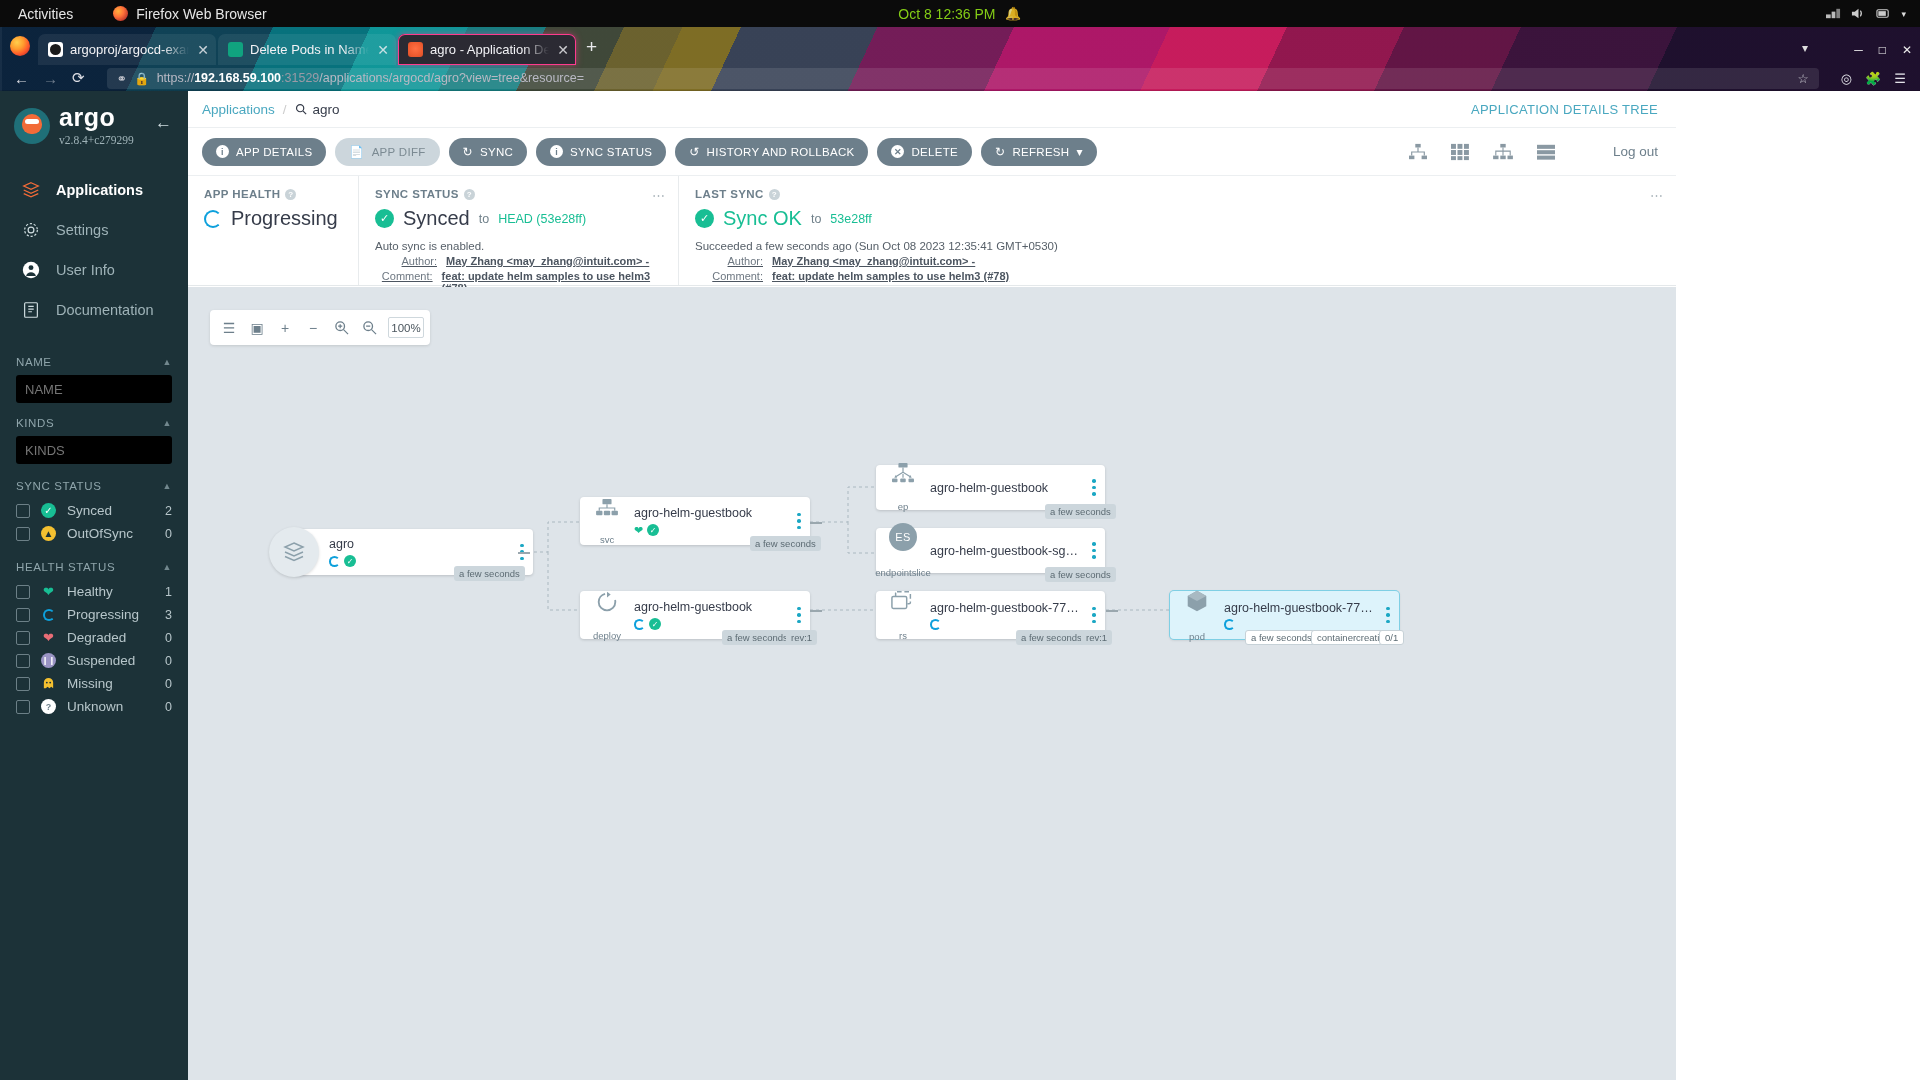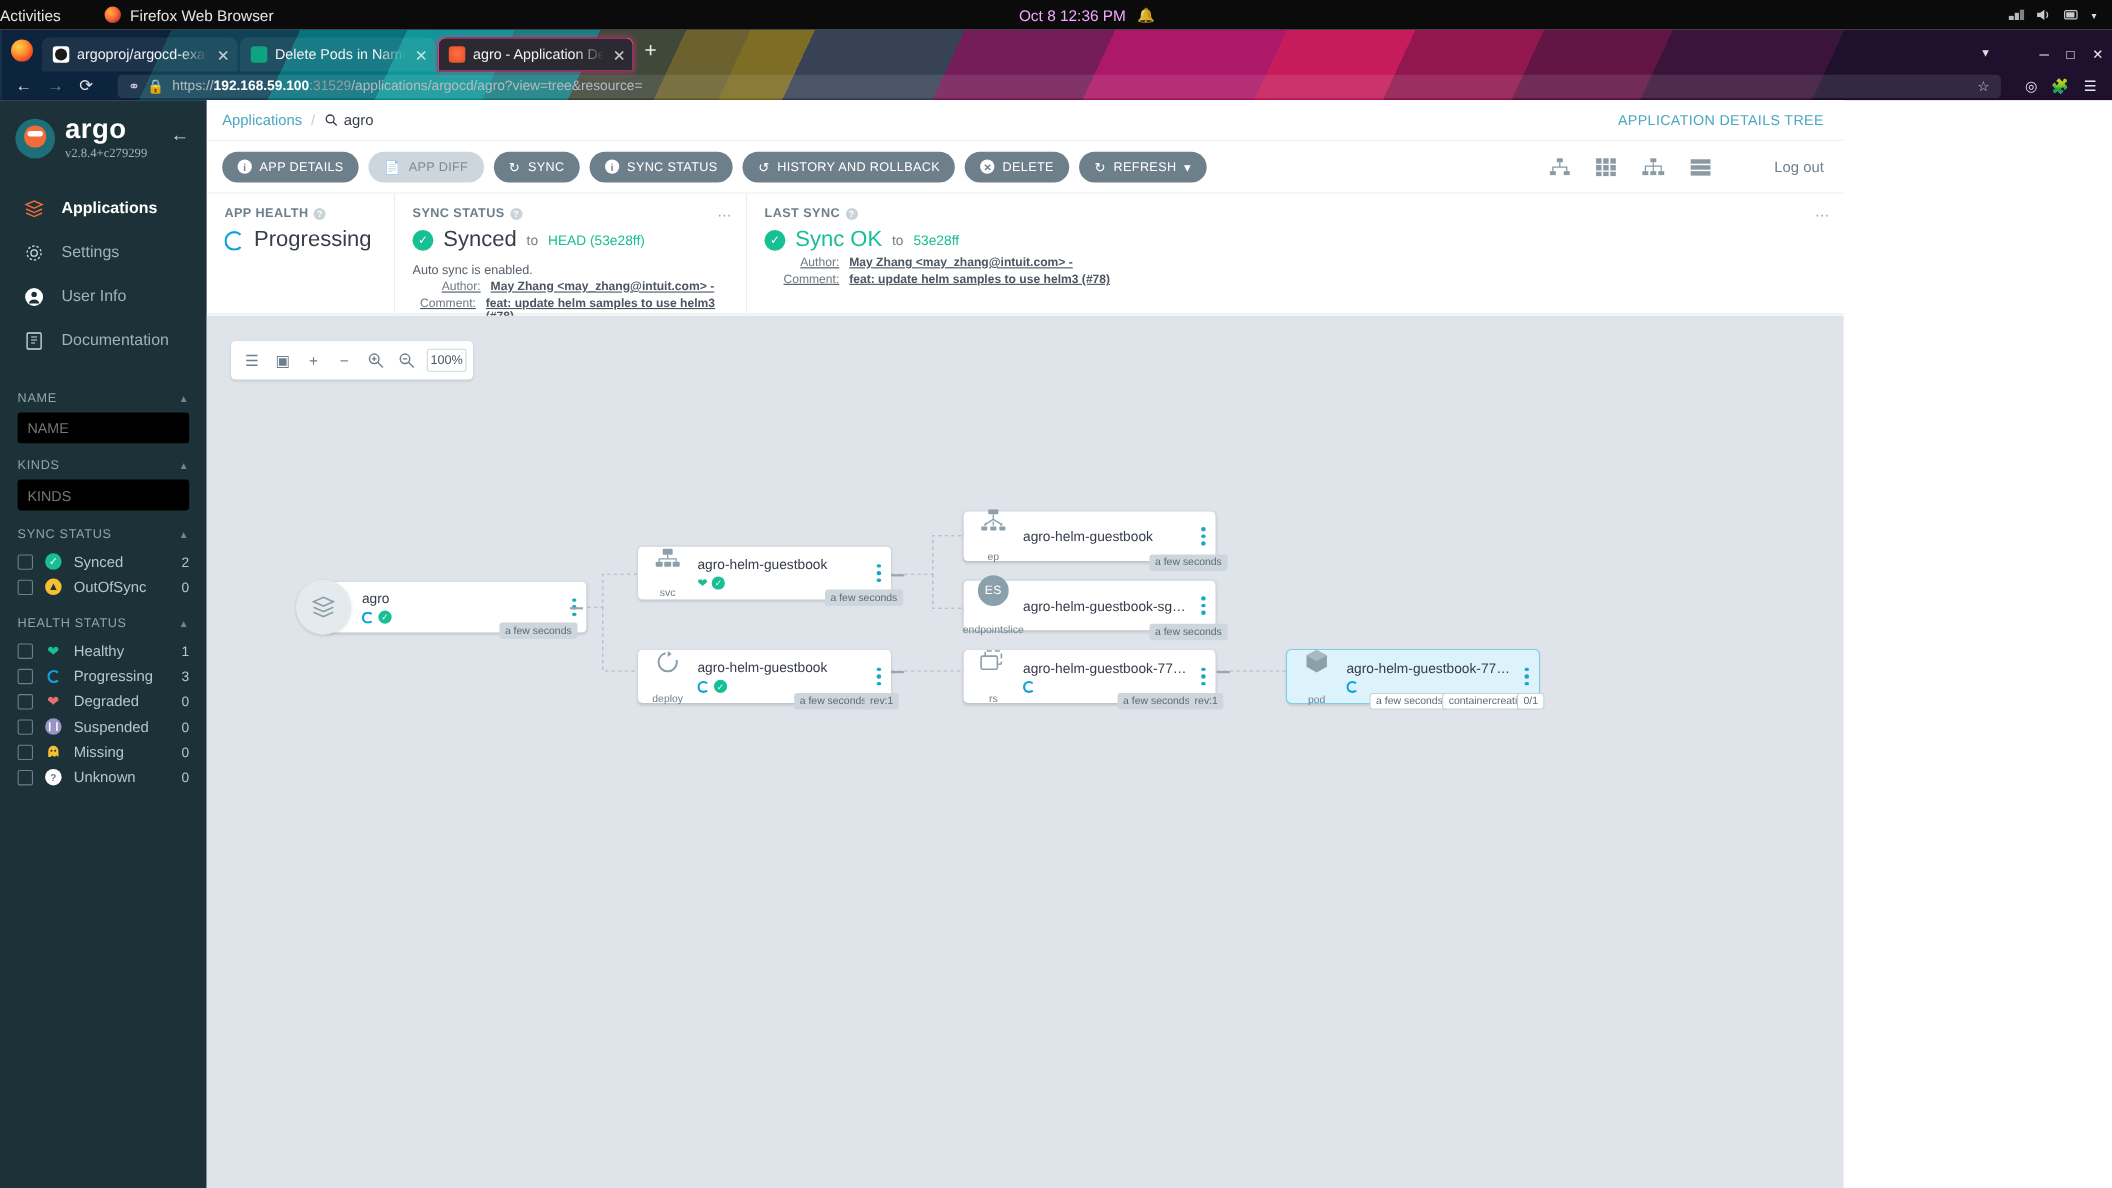--- a/index.html
+++ b/index.html
@@ -2,26 +2,26 @@
 <html><head>
 <meta charset="utf-8">
 <style>
   * { box-sizing: border-box; margin: 0; padding: 0; }
   html, body { width: 1920px; height: 1080px; overflow: hidden; }
   body { font-family: "Liberation Sans", sans-serif; background: #fff; }
 
   
   .gnome-bar { position: absolute; top:0; left:0; width:1920px; height:27px;
     background:#0b0b0b; color:#fff; font-size:14px; display:flex; align-items:center; }
-  .gnome-activities { color:#e6e6e6; }
+  .gnome-activities { margin-left:18px; color:#e6e6e6; }
   .gnome-app { margin-left:40px; display:flex; align-items:center; gap:8px; color:#e6e6e6;}
   .ff-mini { width:15px; height:15px; border-radius:50%;
      background: radial-gradient(circle at 35% 35%, #ffb13d 0%, #ff7139 40%, #c13a2e 75%, #8a2c22 100%); }
   .gnome-center { position:absolute; left:50%; transform:translateX(-50%);
-     display:flex; gap:10px; color:#f0abfc; font-size:14px;margin-left:28px;}
+     display:flex; gap:10px; color:#84cc16; font-size:14px;}
   .bell { font-size:13px; opacity:.85 }
   .gnome-right { position:absolute; right:14px; display:flex; align-items:center; gap:10px; }
   .tray-ic { width:15px; height:13px; opacity:.9; display:block }
 
   
   .ff-chrome { position:absolute; top:27px; left:0; width:1920px; height:64px;
      background:#1b1b2a; overflow:hidden; }
   .ff-wallpaper { position:absolute; inset:0;
      background:
        linear-gradient(115deg, rgba(12,36,60,.96) 0 8%, rgba(16,70,90,.9) 8% 14%, rgba(10,120,130,.92) 14% 19%,
@@ -534,20 +534,21 @@
         <div class="ptitle">
           <span>LAST SYNC</span>
           <span class="qmark">?</span>
         </div>
         <div class="pmain">
           <span class="okdot">✓</span>
           <span class="pbig green">Sync OK</span>
           <span class="to">to</span>
           <span class="rev">53e28ff</span>
         </div>
+        <div class="psub">Succeeded a few seconds ago (Sun Oct 08 2023 12:35:41 GMT+0530)</div>
         <div class="kv wide">
           <span class="k">Author:</span>
           <span class="v">May Zhang &lt;may_zhang@intuit.com&gt; -</span>
         </div>
         <div class="kv wide">
           <span class="k">Comment:</span>
           <span class="v">feat: update helm samples to use helm3 (#78)</span>
         </div>
         <span class="dots">⋯</span>
       </div>

